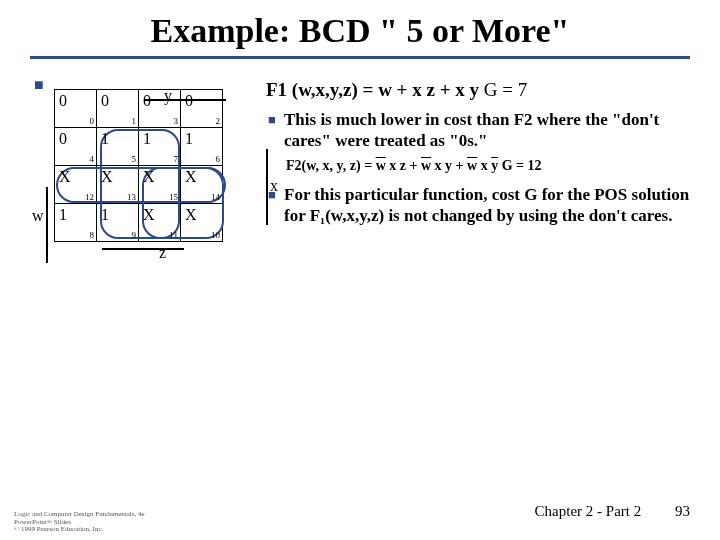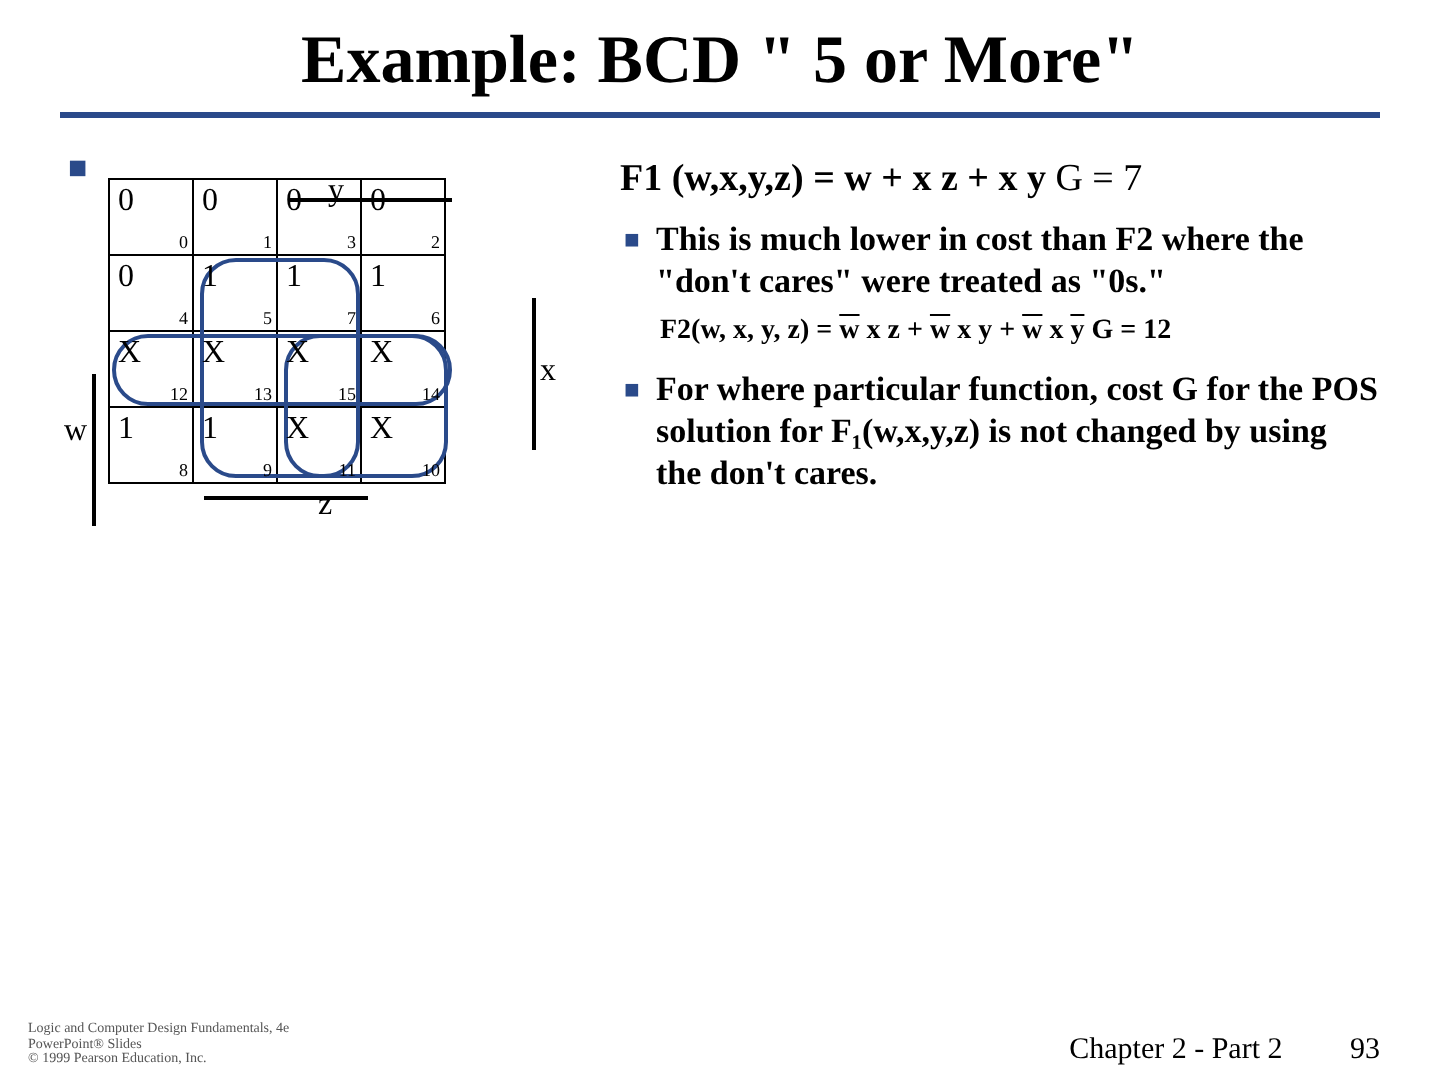--- a/index.html
+++ b/index.html
@@ -19,28 +19,28 @@
   table.km { border-collapse: collapse; }
   table.km td { width: 42px; height: 38px; border: 1px solid #000; position: relative; font-size: 16px; text-align: left; vertical-align: top; padding: 2px 4px; }
   .idx { position: absolute; right: 2px; bottom: 1px; font-size: 9px; }
   .ybar { position: absolute; left: 90px; top: 10px; width: 82px; border-top: 2px solid #000; }
   .xbar { position: absolute; right: -8px; top: 60px; height: 76px; border-left: 2px solid #000; }
   .wbar { position: absolute; left: -8px; top: 98px; height: 76px; border-left: 2px solid #000; }
   .zbar { position: absolute; left: 48px; bottom: -8px; width: 82px; border-top: 2px solid #000; }
   .circ1 { position: absolute; left: 2px; top: 78px; width: 170px; height: 36px; border: 2px solid #2a4a8a; border-radius: 18px; }
   .circ2 { position: absolute; left: 46px; top: 40px; width: 80px; height: 110px; border: 2px solid #2a4a8a; border-radius: 18px; }
   .circ3 { position: absolute; left: 88px; top: 78px; width: 82px; height: 72px; border: 2px solid #2a4a8a; border-radius: 18px; }
-  .right-col { flex: 1; padding-left: 6px; margin-left: 44px; }
+  .right-col { flex: 1; padding-left: 6px; }
   .eq1 { font-size: 19px; font-weight: bold; margin: 8px 0 8px 0; }
   .eq1 .g { font-weight: normal; }
   .sub { font-size: 17px; font-weight: bold; margin-left: 18px; position: relative; line-height: 1.25; margin-bottom: 6px; }
   .sub .bullet { position: absolute; left: -16px; top: 3px; color: #2a4a8a; font-size: 13px; }
   .eq2 { font-size: 14px; font-weight: bold; margin: 6px 0 10px 0; padding-left: 20px; }
   .eq2 .ov { text-decoration: overline; }
-  .footer { position: absolute; bottom: 6px; right: 30px; font-size: 15px; }
+  .footer { position: absolute; bottom: 20px; right: 30px; font-size: 15px; }
   .footer .pg { display: inline-block; margin-left: 30px; }
   .copyright { position: absolute; bottom: 6px; left: 14px; font-size: 7px; color: #555; line-height: 1.1; }
 </style>
 </head>
 <body>
 
 <div class="slide">
   <div class="title">Example: BCD " 5 or More"</div>
   <div class="rule"></div>
   <div class="intro">
@@ -102,21 +102,21 @@
         <span>F2(w, x, y, z) = </span>
         <span class="ov">w</span> <span>x</span> <span>z</span>
         <span> + </span>
         <span class="ov">w</span> <span>x</span> <span>y</span>
         <span> + </span>
         <span class="ov">w</span> <span>x</span> <span class="ov">y</span>
         <span> G = 12</span>
       </div>
       <div class="sub">
         <span class="bullet">■</span>
-        <span>For where particular function, cost G for the POS solution for F₁(w,x,y,z) is not changed by using the don't cares.</span>
+        <span>For this particular function, cost G for the POS solution for F₁(w,x,y,z) is not changed by using the don't cares.</span>
       </div>
     </div>
   </div>
 </div>
 
 <div class="footer">
   <span>Chapter 2 - Part 2</span>
   <span class="pg">93</span>
 </div>
 <div class="copyright">

